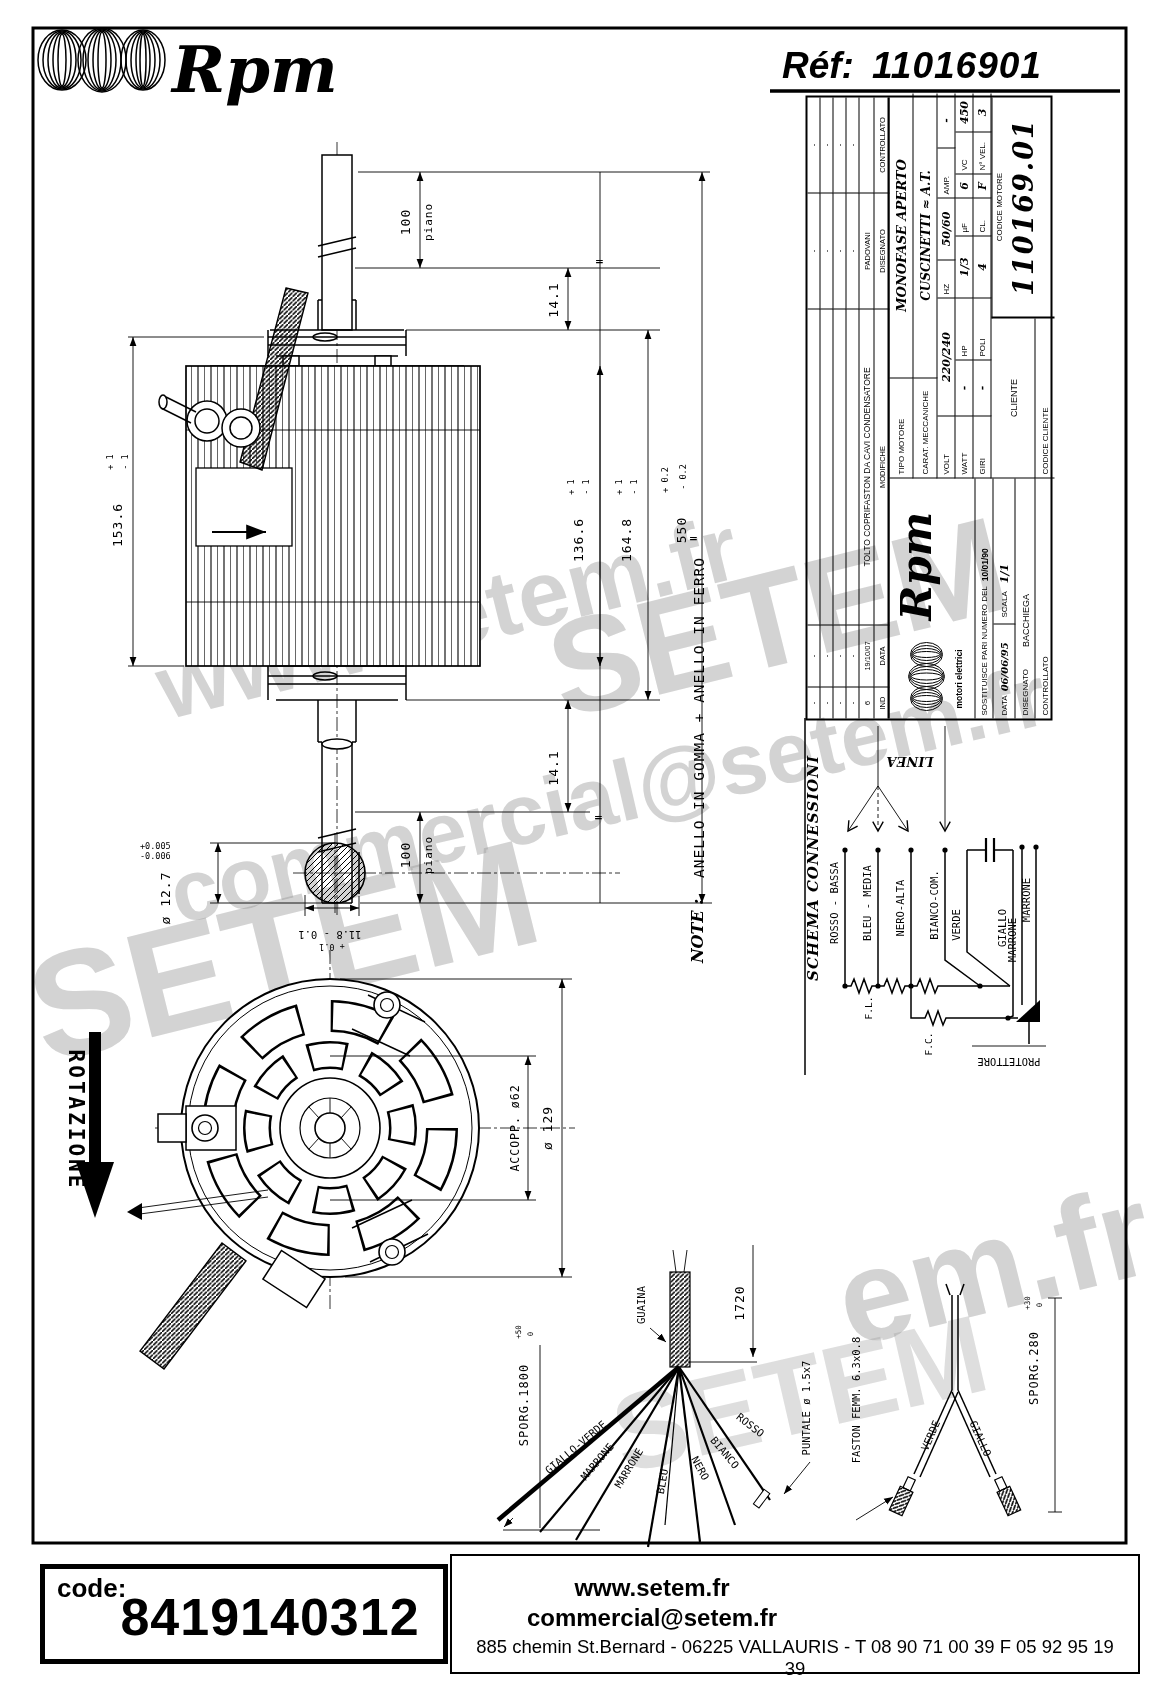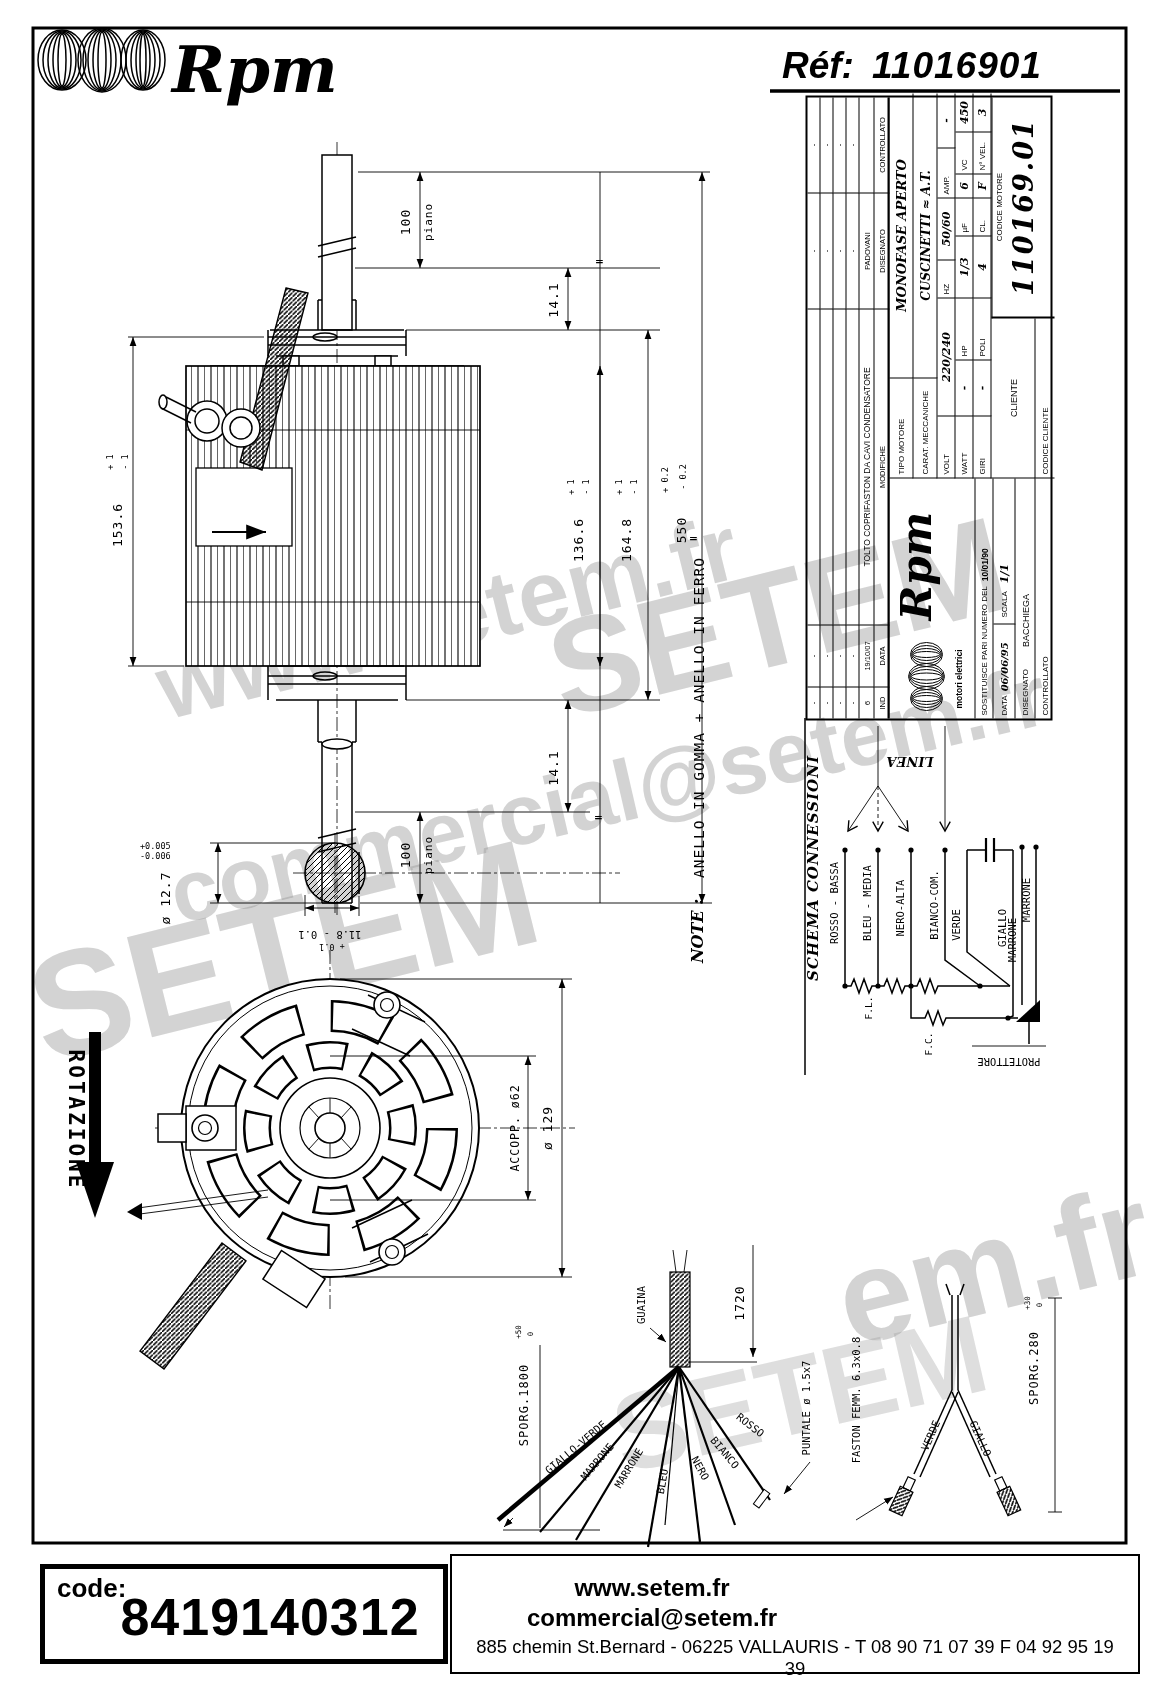--- a/index.html
+++ b/index.html
@@ -647,20 +647,20 @@
     <div class="abs" style="left:400px;top:184px;width:221px;height:63px;border-left:2px solid #000;border-top:1px solid #000;">
       <div style="text-align:center;font-size:8px;margin-top:2px;">CODICE MOTORE</div>
       <div class="val" style="text-align:center;font-size:27px;margin-top:6px;letter-spacing:2px;">110169.01</div>
     </div>
    </div>
   </div>
 
   <div id="fright">
     <div style="position:absolute;left:60px;top:18px;width:280px;text-align:center;font-weight:bold;font-size:24px;">www.setem.fr</div>
     <div style="position:absolute;left:30px;top:48px;width:340px;text-align:center;font-weight:bold;font-size:24px;">commercial@setem.fr</div>
-    <div style="position:absolute;left:18px;top:80px;width:650px;text-align:center;font-size:18.5px;">885 chemin St.Bernard  -  06225 VALLAURIS  -  T 08 90 71 07 39   F 04 92 95 19 39</div>
+    <div style="position:absolute;left:18px;top:80px;width:650px;text-align:center;font-size:18.5px;">885 chemin St.Bernard  -  06225 VALLAURIS  -  T 08 90 71 00 39   F 05 92 95 19 39</div>
   </div>
   <div id="codebox">
     <div style="position:absolute;left:12px;top:4px;font-weight:bold;font-size:26px;">code:</div>
     <div style="position:absolute;left:60px;top:18px;width:330px;text-align:center;font-weight:bold;font-size:52px;letter-spacing:1px;">8419140312</div>
   </div>
 
 </div>
 
 </body></html>

